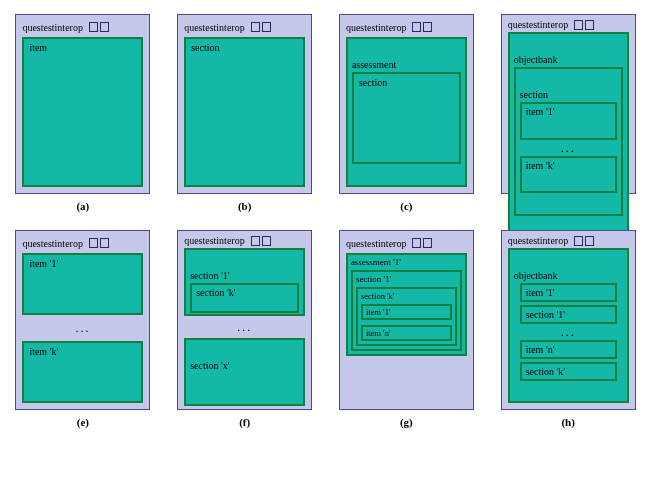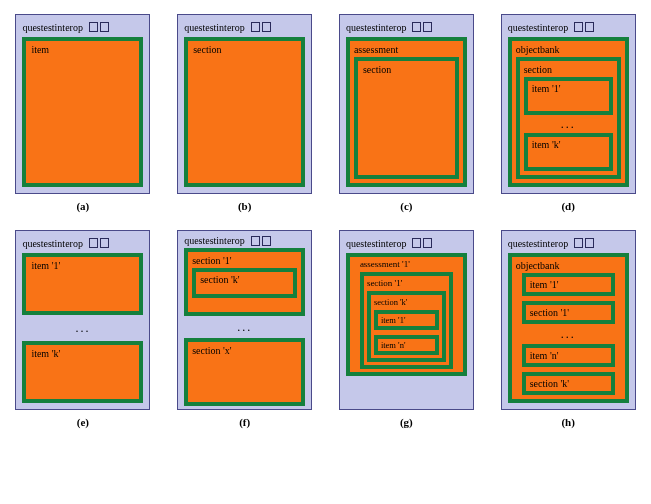--- a/index.html
+++ b/index.html
@@ -43,29 +43,29 @@
     background: #c5c8ea;
   }
   .panel-body {
     margin-top: 2px;
     flex: 1;
     display: flex;
     flex-direction: column;
     gap: 4px;
   }
   .box {
-    background: #f97316;
-    border: 4px solid #15803d;
+    background: #14b8a6;
+    border: 2px solid #15803d;
     padding: 3px 5px;
     font-size: 10px;
   }
   .box.fill { flex: 1; }
   .box .label { margin-bottom: 2px; }
   .box .inner { display: flex; flex-direction: column; gap: 3px; }
-  .box.nested { padding: 3px 4px; }
+  .box.nested { padding: 20px 4px; }
   .slim { padding: 2px 4px; font-size: 10px; }
   .tight > .inner > .box { margin: 1px 0; }
   .ellipsis {
     text-align: center;
     font-size: 12px;
     letter-spacing: 2px;
     padding: 0;
     line-height: 10px;
   }
   .ellipsis.bg {
@@ -228,21 +228,21 @@
   <div class="cell">
     <div class="panel">
       <div class="panel-header">
         <span class="panel-title">questestinterop</span>
         <span class="sqpair">
           <span class="sq"></span>
           <span class="sq"></span>
         </span>
       </div>
       <div class="panel-body">
-        <div class="box nested tight" style="padding:2px 10px; font-size:9px;">
+        <div class="box nested tight" style="padding:2px 3px; font-size:9px;">
           <div class="label">assessment '1'</div>
           <div class="inner">
             <div class="box nested tight" style="padding:2px 3px; font-size:9px;">
               <div class="label">section '1'</div>
               <div class="inner">
                 <div class="box nested tight" style="padding:2px 3px; font-size:8.5px;">
                   <div class="label">section 'k'</div>
                   <div class="inner">
                     <div class="box slim" style="font-size:8.5px; padding:1px 3px;">
                       <span>item '1'</span>

